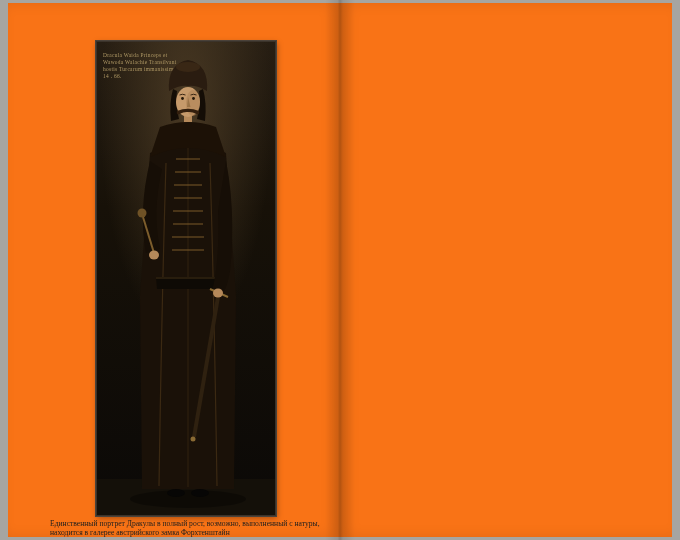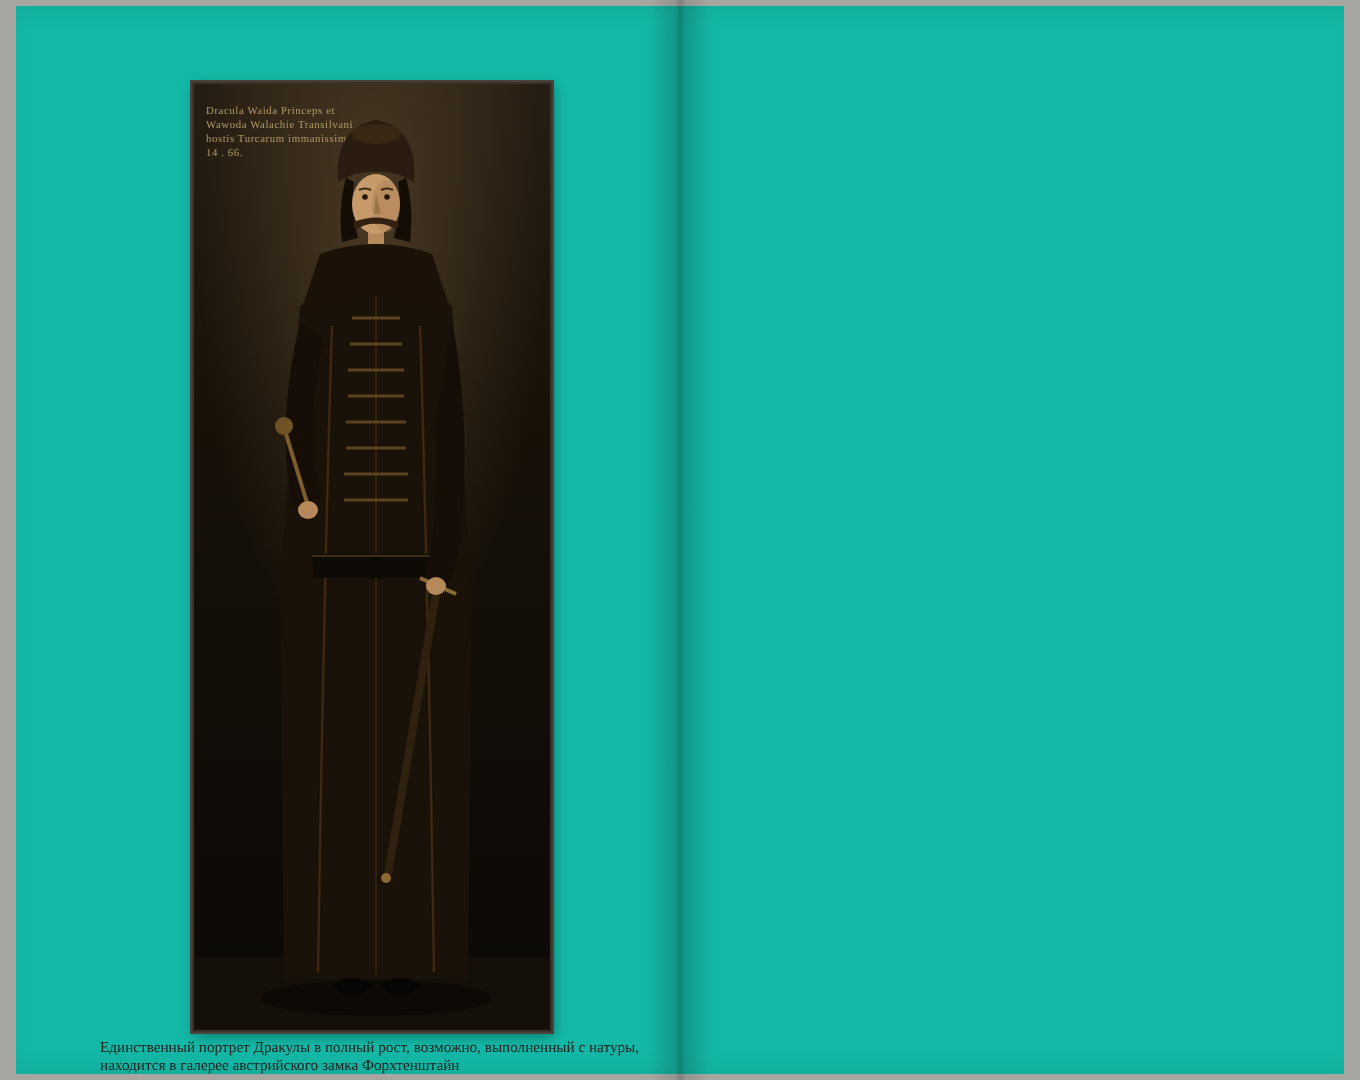--- a/index.html
+++ b/index.html
@@ -6,21 +6,21 @@
   body {
     width: 680px; height: 540px;
     background: #a6a5a1;
     font-family: "Liberation Serif", "DejaVu Serif", serif;
     overflow: hidden;
   }
   .spread { position: relative; width: 680px; height: 540px; }
 
   .page {
     position: absolute; top: 3px; height: 534px;
-    background: #14b8a6;
+    background: #f97316;
   }
   .page.left  { left: 8px;  width: 331px; box-shadow: inset -6px 0 14px rgba(0,0,0,0.10); }
   .page.right { left: 339px; width: 333px; box-shadow: inset 8px 0 14px rgba(0,0,0,0.10); }
 
   .gutter {
     position: absolute; left: 325px; top: 0; width: 30px; height: 540px;
     background: linear-gradient(90deg, rgba(0,0,0,0) 0%, rgba(0,0,0,0.10) 42%,
                 rgba(0,0,0,0.22) 50%, rgba(0,0,0,0.10) 60%, rgba(0,0,0,0) 100%);
     pointer-events: none;
   }

